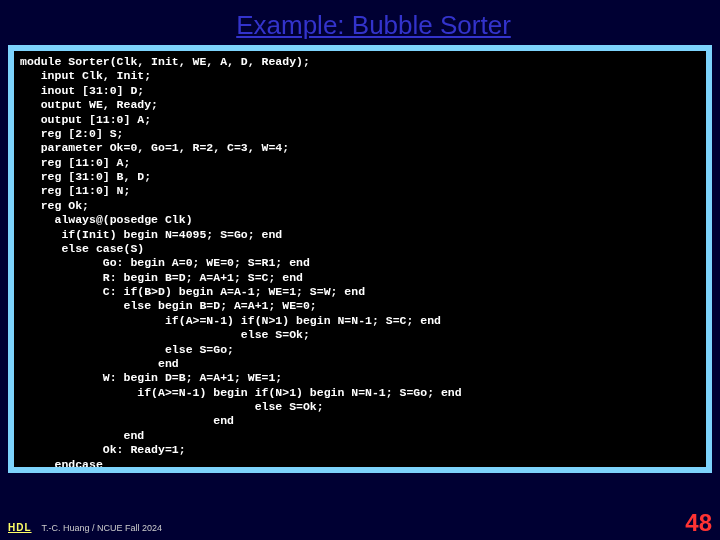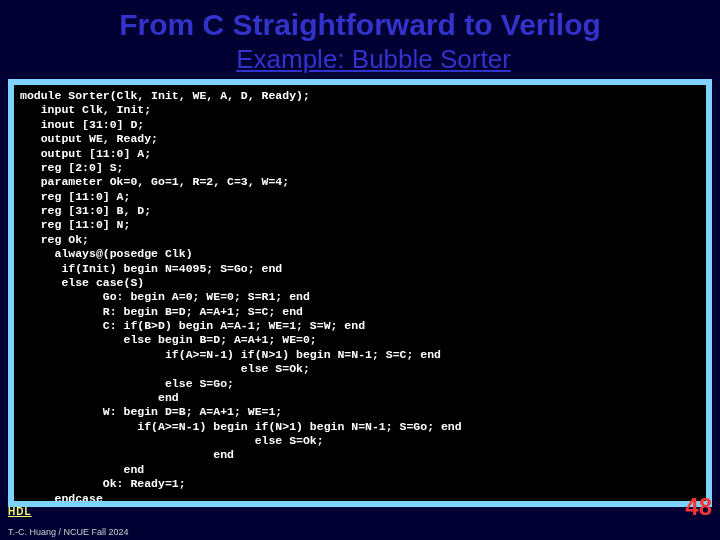--- a/index.html
+++ b/index.html
@@ -48,21 +48,20 @@
     left: 8px;
     right: 8px;
     display: flex;
     align-items: baseline;
     justify-content: space-between;
   }
   .footer-left {
     display: flex;
     align-items: baseline;
     gap: 10px;
-    flex-direction: column;
   }
   .hdl-tag {
     color: #ffff66;
     font-size: 10px;
     font-weight: bold;
     letter-spacing: 1px;
     text-decoration: underline;
   }
   .footer-author {
     color: #cccccc;
@@ -72,21 +71,20 @@
     color: #ff3333;
     font-size: 24px;
     font-weight: bold;
     margin-left: 20px;
   }
 </style>
 </head>
 <body>
 
 <div class="title-block">
-  <div class="title-main">From C Straightforward to Verilog</div>
   <div class="title-sub">Example: Bubble Sorter</div>
 </div>
 
 <div class="code-box">
   <pre>module Sorter(Clk, Init, WE, A, D, Ready);
    input Clk, Init;
    inout [31:0] D;
    output WE, Ready;
    output [11:0] A;
    reg [2:0] S;

